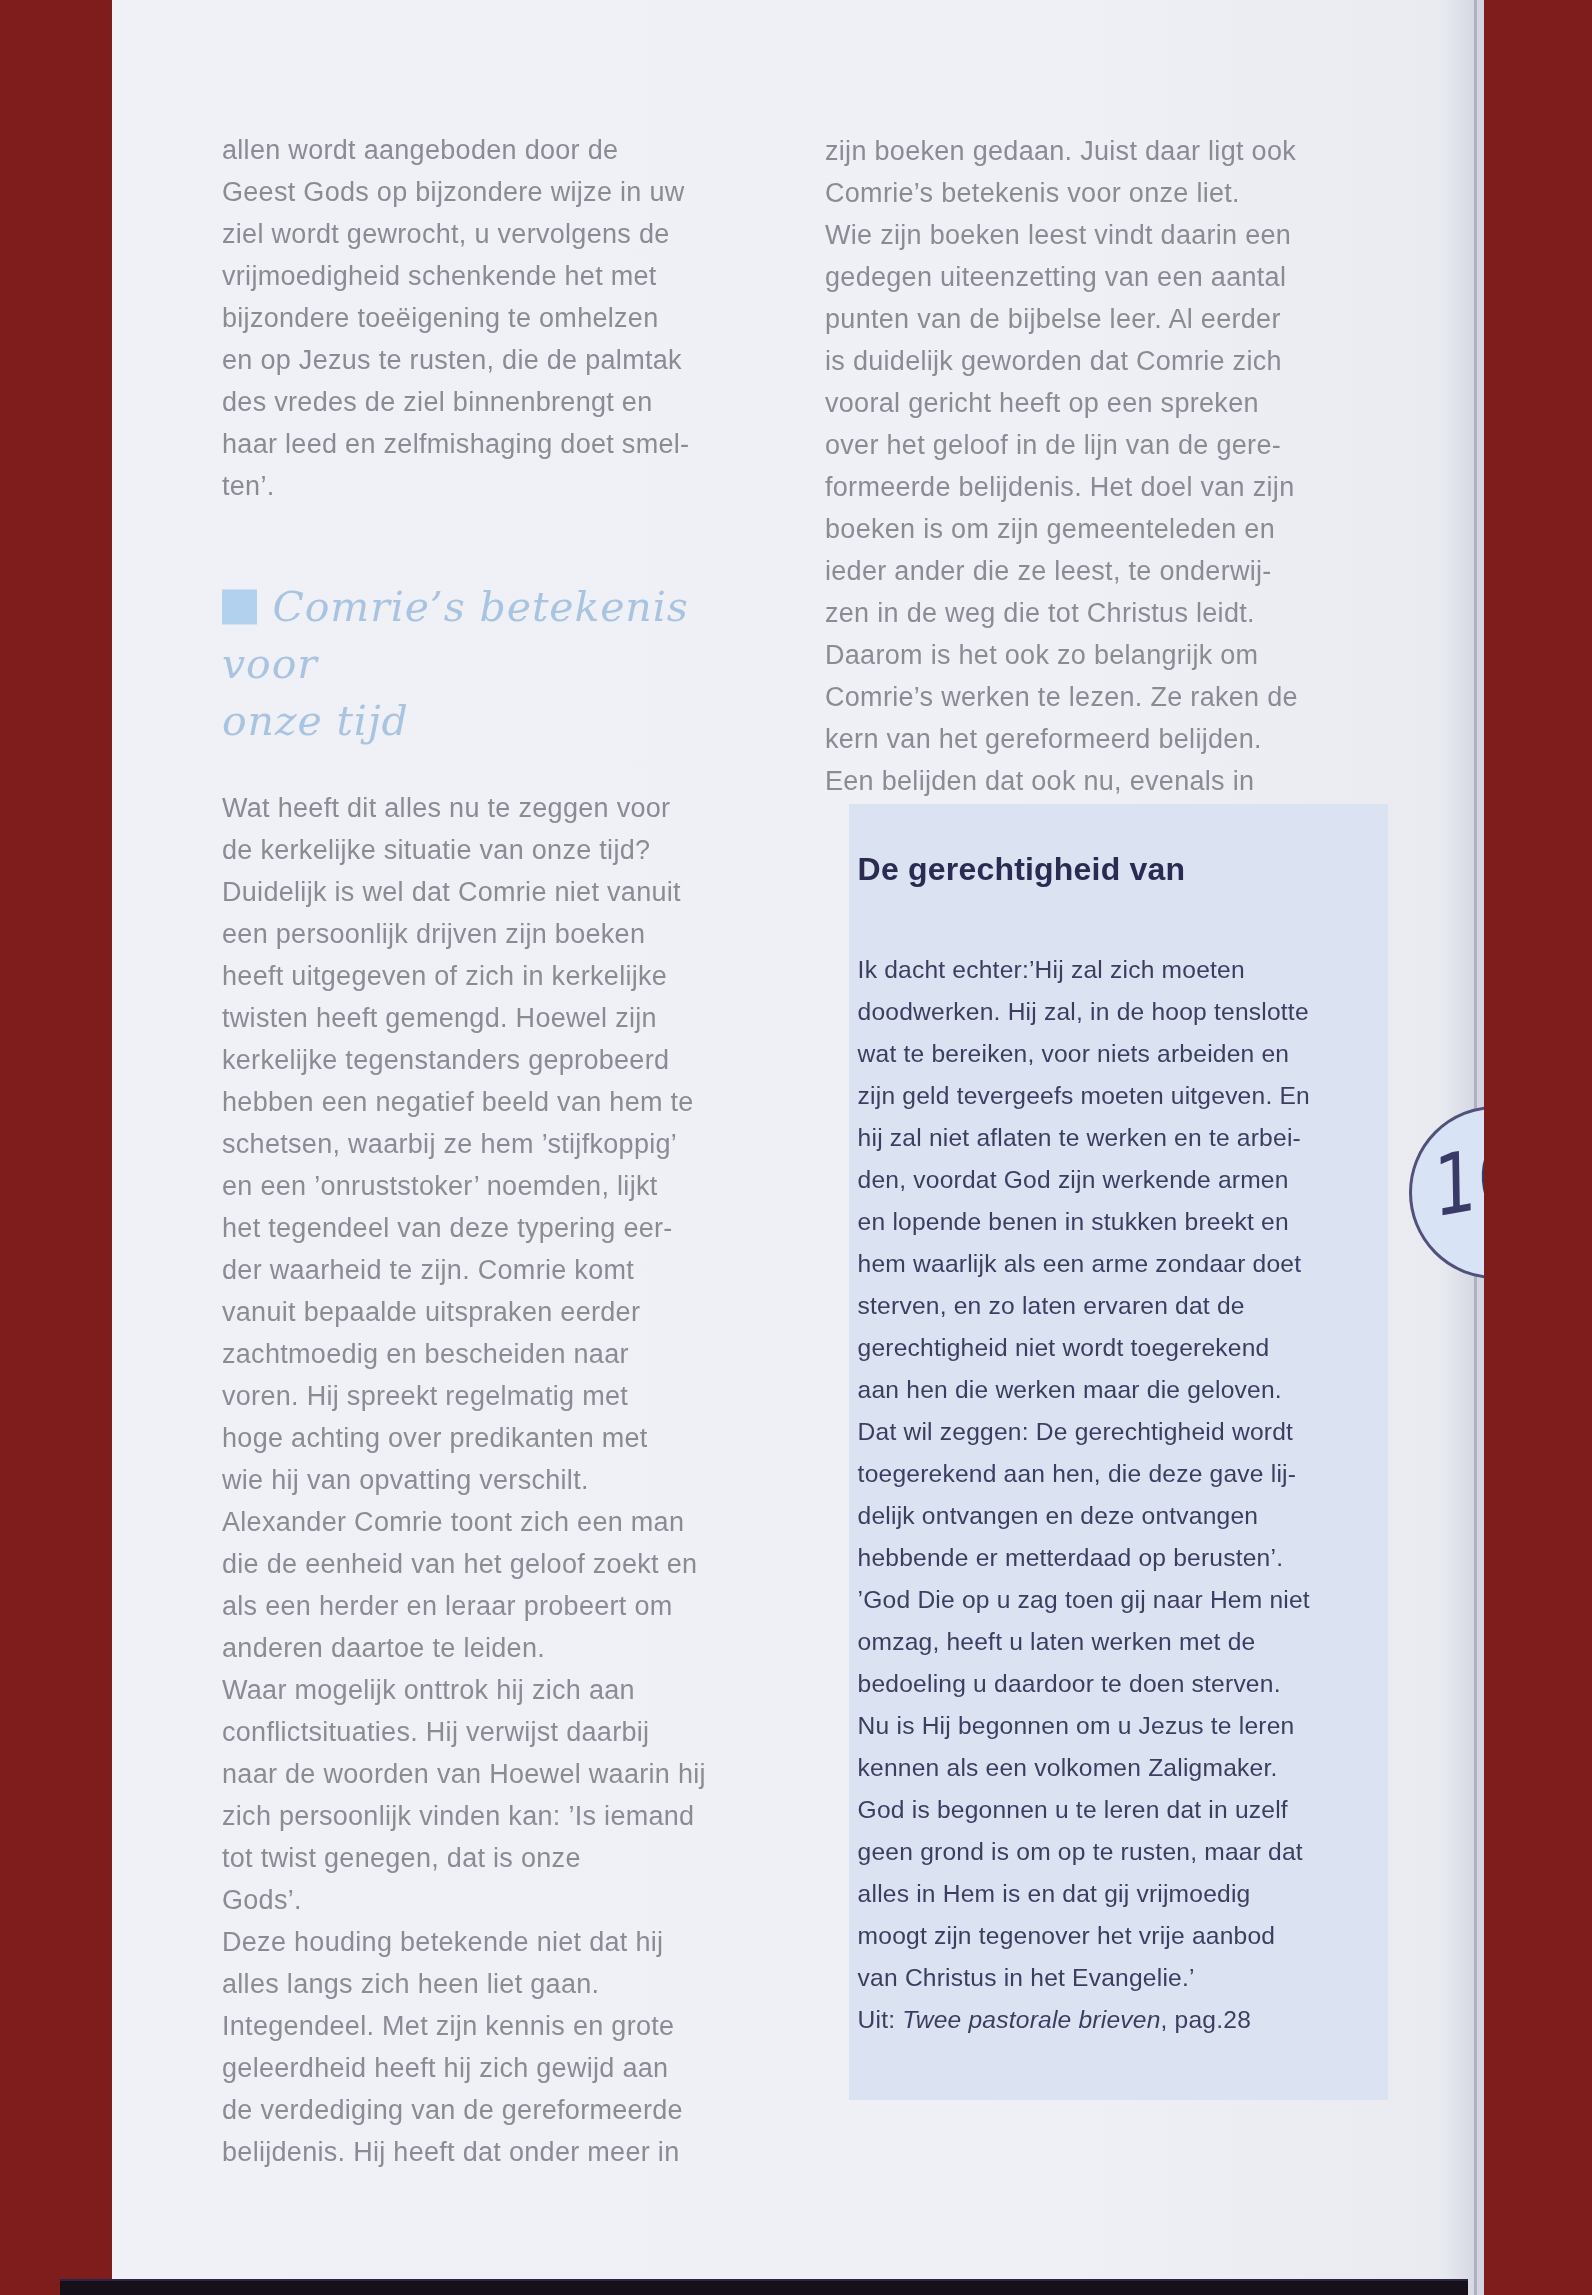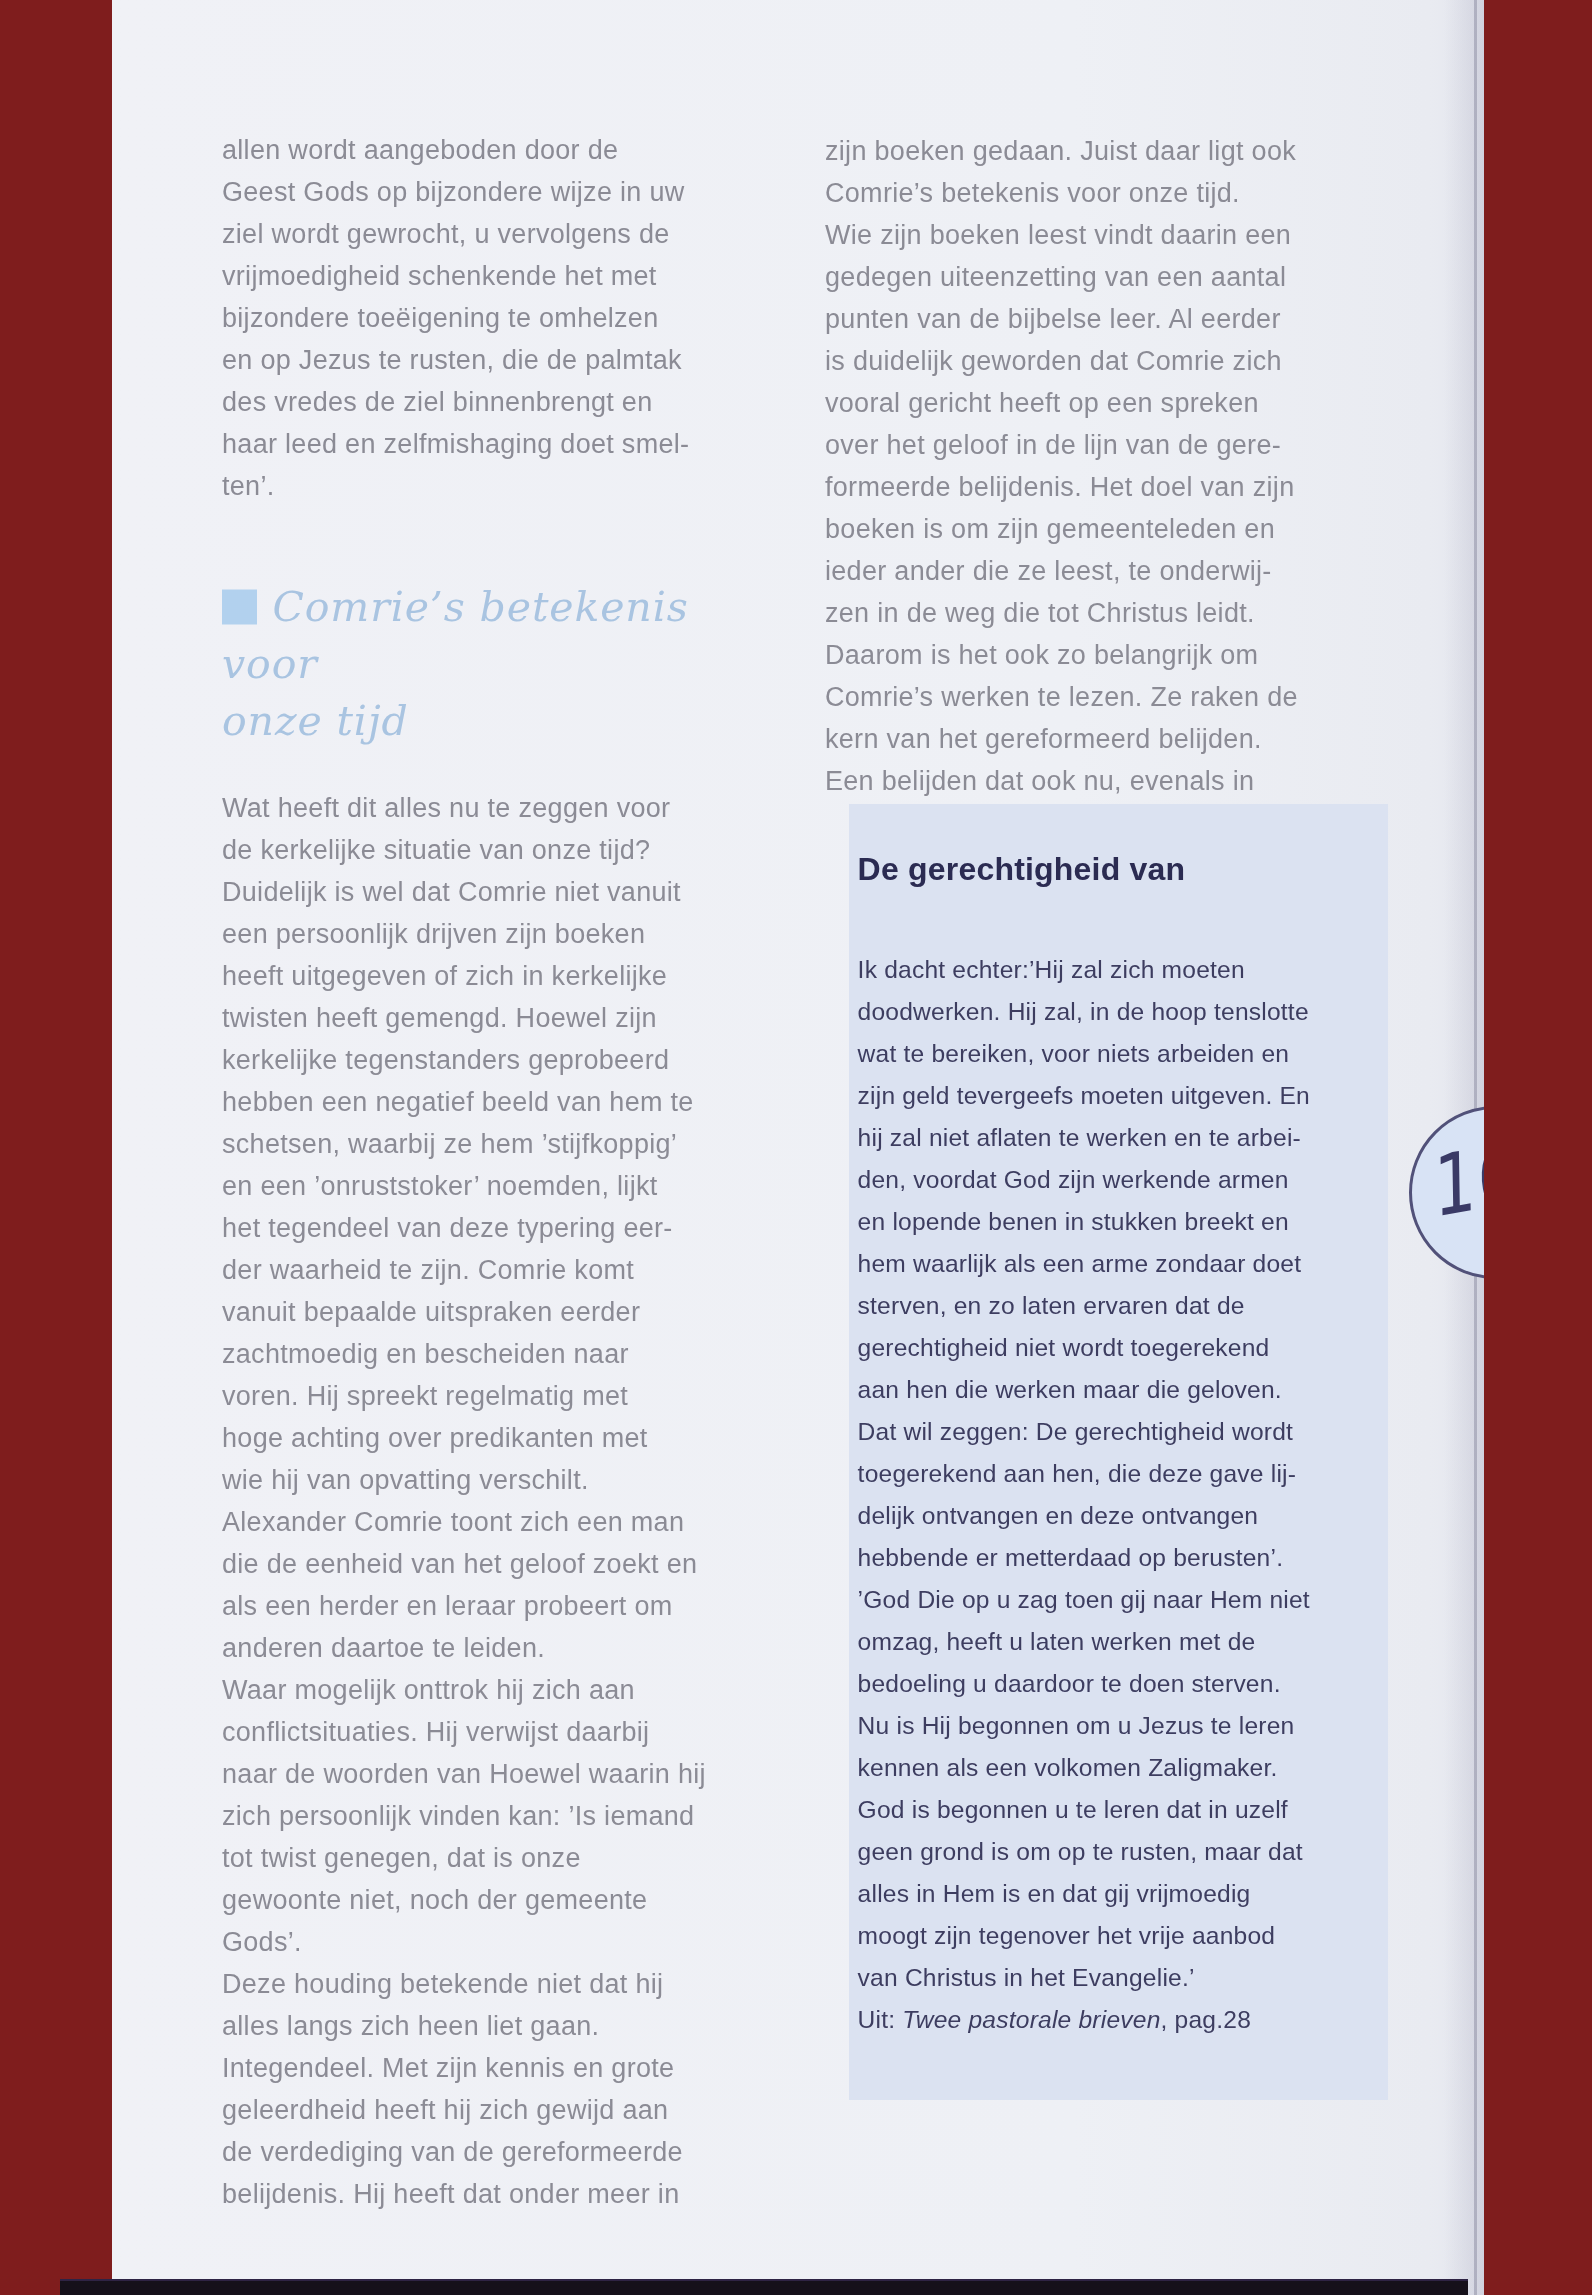--- a/index.html
+++ b/index.html
@@ -80,35 +80,34 @@
           <div>wie hij van opvatting verschilt.</div>
           <div>Alexander Comrie toont zich een man</div>
           <div>die de eenheid van het geloof zoekt en</div>
           <div>als een herder en leraar probeert om</div>
           <div>anderen daartoe te leiden.</div>
           <div>Waar mogelijk onttrok hij zich aan</div>
           <div>conflictsituaties. Hij verwijst daarbij</div>
           <div>naar de woorden van Hoewel waarin hij</div>
           <div>zich persoonlijk vinden kan: ’Is iemand</div>
           <div>tot twist genegen, dat is onze</div>
-          <div>gewoonte niet, noch der gemeente</div>
           <div>Gods’.</div>
           <div>Deze houding betekende niet dat hij</div>
           <div>alles langs zich heen liet gaan.</div>
           <div>Integendeel. Met zijn kennis en grote</div>
           <div>geleerdheid heeft hij zich gewijd aan</div>
           <div>de verdediging van de gereformeerde</div>
           <div>belijdenis. Hij heeft dat onder meer in</div>
         </div>
     </div>
 
     <div class="col col-right">
       <div class="para">
           <div>zijn boeken gedaan. Juist daar ligt ook</div>
-          <div>Comrie’s betekenis voor onze tijd.</div>
+          <div>Comrie’s betekenis voor onze liet.</div>
           <div>Wie zijn boeken leest vindt daarin een</div>
           <div>gedegen uiteenzetting van een aantal</div>
           <div>punten van de bijbelse leer. Al eerder</div>
           <div>is duidelijk geworden dat Comrie zich</div>
           <div>vooral gericht heeft op een spreken</div>
           <div>over het geloof in de lijn van de gere-</div>
           <div>formeerde belijdenis. Het doel van zijn</div>
           <div>boeken is om zijn gemeenteleden en</div>
           <div>ieder ander die ze leest, te onderwij-</div>
           <div>zen in de weg die tot Christus leidt.</div>

